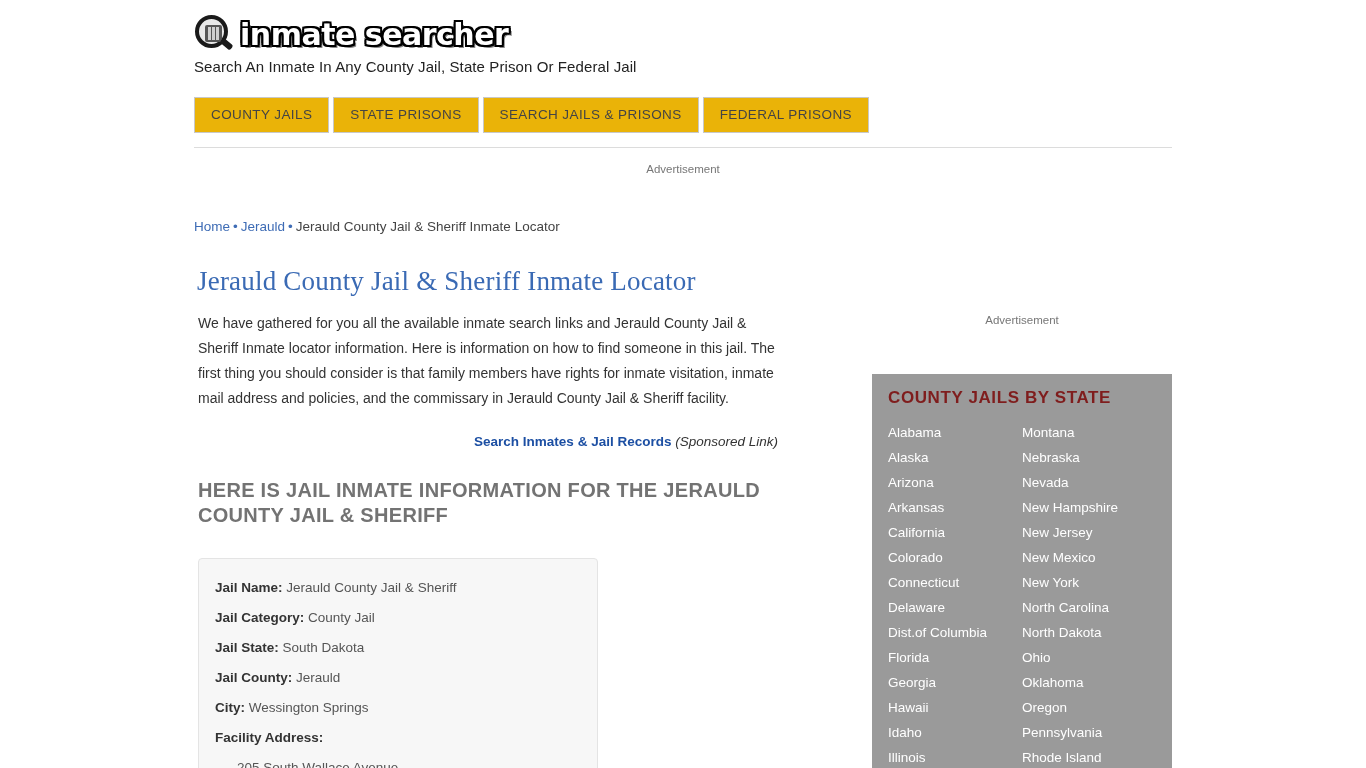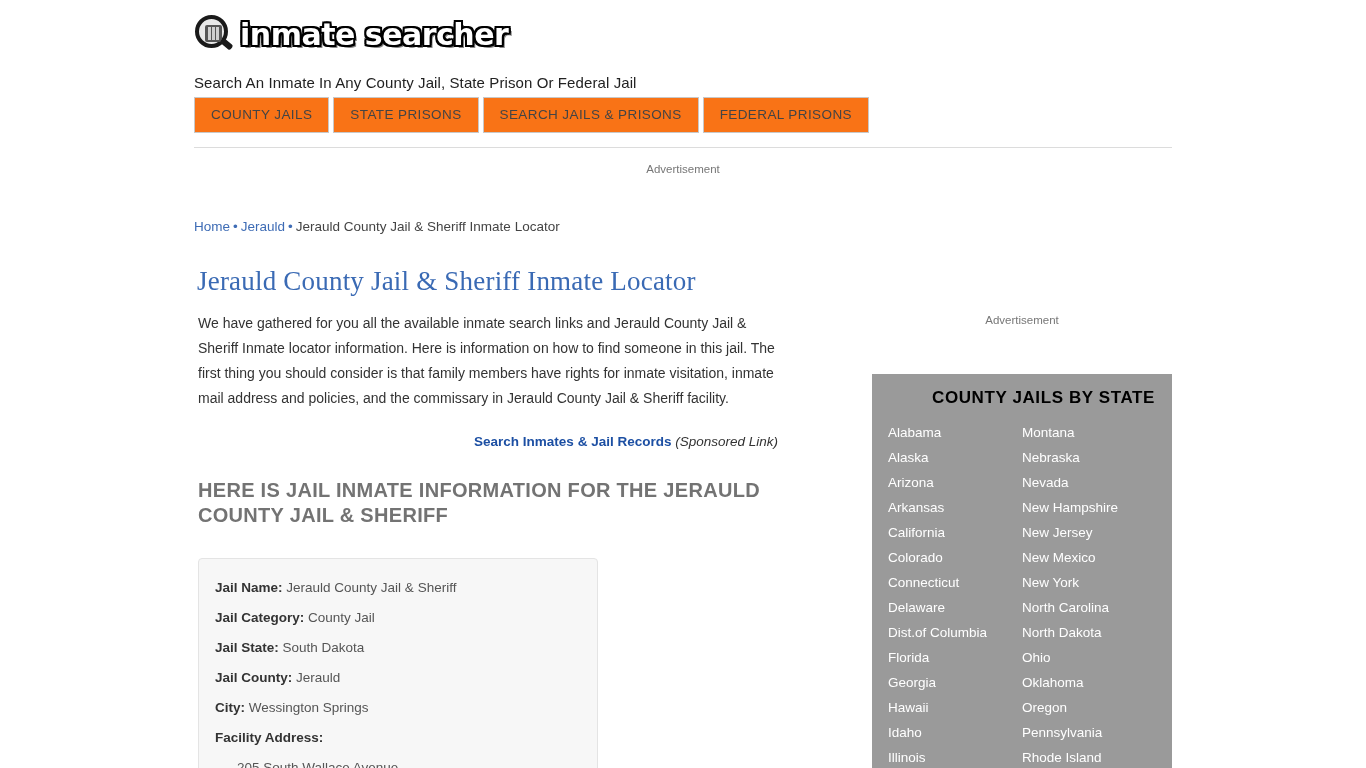--- a/index.html
+++ b/index.html
@@ -73,34 +73,34 @@
     margin-left: 6px;
     text-shadow:
       -2px -2px 0 #000, 2px -2px 0 #000, -2px 2px 0 #000, 2px 2px 0 #000,
       -2px 0 0 #000, 2px 0 0 #000, 0 -2px 0 #000, 0 2px 0 #000,
       3px 3px 0 #888;
     white-space: nowrap;
   }
   .tagline {
     font-size: 15px;
     color: #222222;
-    margin-top: 16px;
+    margin-top: 0;
     letter-spacing: 0.1px;
   }
 
   
   .nav {
     position: absolute;
     left: 194px;
     top: 97px;
     display: flex;
   }
   .nav-item {
     border: 1px solid #c8c8c8;
-    background: #f97316;
+    background: #eab308;
     color: #444444;
     font-size: 13.5px;
     letter-spacing: 0.4px;
     padding: 9px 16px 10px 16px;
     margin-right: 4px;
     cursor: pointer;
     white-space: nowrap;
     text-align: center;
   }
   .nav-rule {
@@ -234,24 +234,23 @@
     position: absolute;
     left: 872px;
     top: 374px;
     width: 300px;
     background: #9a9a9a;
     padding: 14px 16px 16px 16px;
   }
   .states-title {
     font-size: 17px;
     font-weight: bold;
-    color: #000000;
+    color: #7f1d1d;
     letter-spacing: 0.6px;
     margin-bottom: 12px;
-    margin-left: 44px;
   }
   .states-cols {
     display: flex;
   }
   .states-col {
     width: 50%;
   }
   .state-link {
     display: block;
     font-size: 13.5px;

